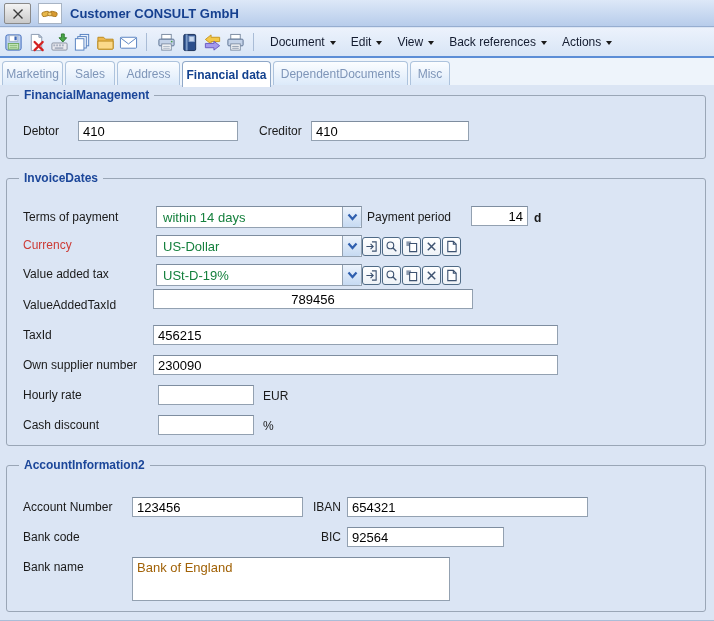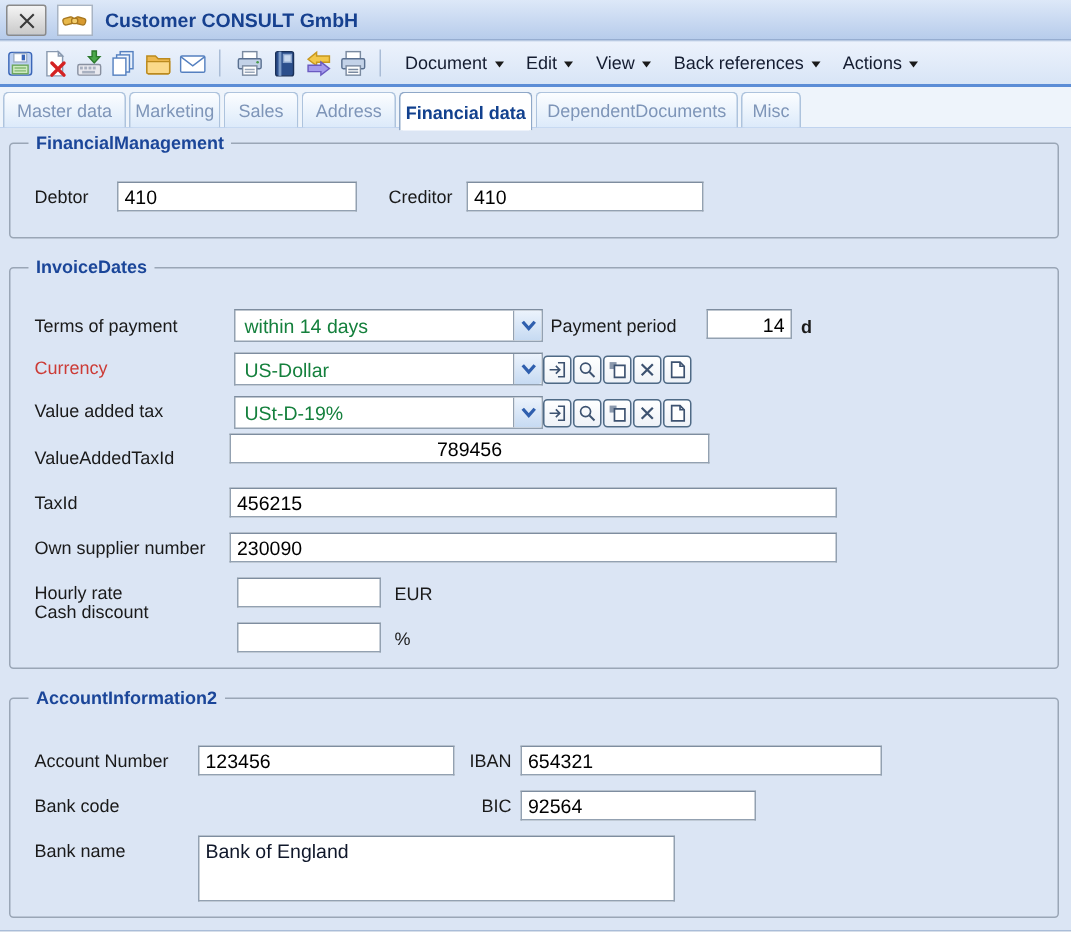--- a/index.html
+++ b/index.html
@@ -67,21 +67,21 @@
   .lbl.right { text-align:right; }
   .inp {
     position:absolute; height:20px; background:#fff;
     border:1px solid #93a1b1; border-top-color:#7e8d9f;
     font-family:"Liberation Sans", sans-serif; font-size:13px; color:#000;
     padding:0 4px;
   }
   .inp.ralign { text-align:right; }
   .tarea {
     position:absolute; background:#fff; border:1px solid #93a1b1; border-top-color:#7e8d9f;
-    font-family:"Liberation Sans", sans-serif; font-size:13px; color:#0f172a;
+    font-family:"Liberation Sans", sans-serif; font-size:13px; color:#a16207;
     padding:2px 4px; resize:none;
   }
   .combo { position:absolute; height:22px; background:#fff; border:1px solid #93a1b1; border-top-color:#7e8d9f; cursor:pointer; }
   .combo .cval { position:absolute; left:6px; top:3px; font-size:13px; color:#15803d; white-space:nowrap; }
   .combo .carrow {
     position:absolute; right:0; top:0; bottom:0; width:19px;
     background:linear-gradient(#ecf3fc,#c6daf2); border-left:1px solid #93a1b1;
     border-radius:0 2px 2px 0; display:flex; align-items:center; justify-content:center;
   }
   .lkrow { position:absolute; display:flex; gap:1px; }
@@ -215,21 +215,20 @@
           <span>Actions</span>
           <i class="caret"></i>
         </span>
     </div>
   </div>
 
   <div class="divider1"></div>
 
   <div class="tabline"></div>
   <div class="tabstrip">
-    <div class="tab" style="width:82px">Master data</div>
     <div class="tab" style="width:61px">Marketing</div>
     <div class="tab" style="width:50px">Sales</div>
     <div class="tab" style="width:63px">Address</div>
     <div class="tab sel" style="width:89px">Financial data</div>
     <div class="tab" style="width:135px">DependentDocuments</div>
     <div class="tab" style="width:40px">Misc</div>
   </div>
 
   <div class="fs" style="left:6px; top:95px; width:700px; height:64px;">
     <span class="legend">FinancialManagement</span>
@@ -343,21 +342,21 @@
     <span class="lbl" style="left:16px; top:149px;">TaxId</span>
     <input class="inp" style="left: 146px; top: 146px; width: 405px;" value="456215">
 
     <span class="lbl" style="left:16px; top:179px;">Own supplier number</span>
     <input class="inp" style="left: 146px; top: 176px; width: 405px;" value="230090">
 
     <span class="lbl" style="left:16px; top:209px;">Hourly rate</span>
     <input class="inp" style="left: 151px; top: 206px; width: 96px;">
     <span class="lbl" style="left:256px; top:210px;">EUR</span>
 
-    <span class="lbl" style="left:16px; top:222px;">Cash discount</span>
+    <span class="lbl" style="left:16px; top:239px;">Cash discount</span>
     <input class="inp" style="left: 151px; top: 236px; width: 96px;">
     <span class="lbl" style="left:256px; top:240px;">%</span>
   </div>
 
   <div class="fs" style="left:6px; top:465px; width:700px; height:147px;">
     <span class="legend">AccountInformation2</span>
 
     <span class="lbl" style="left:16px; top:34px;">Account Number</span>
     <input class="inp" style="left: 125px; top: 31px; width: 171px;" value="123456">
     <span class="lbl right" style="left:274px; top:34px; width:60px;">IBAN</span>

